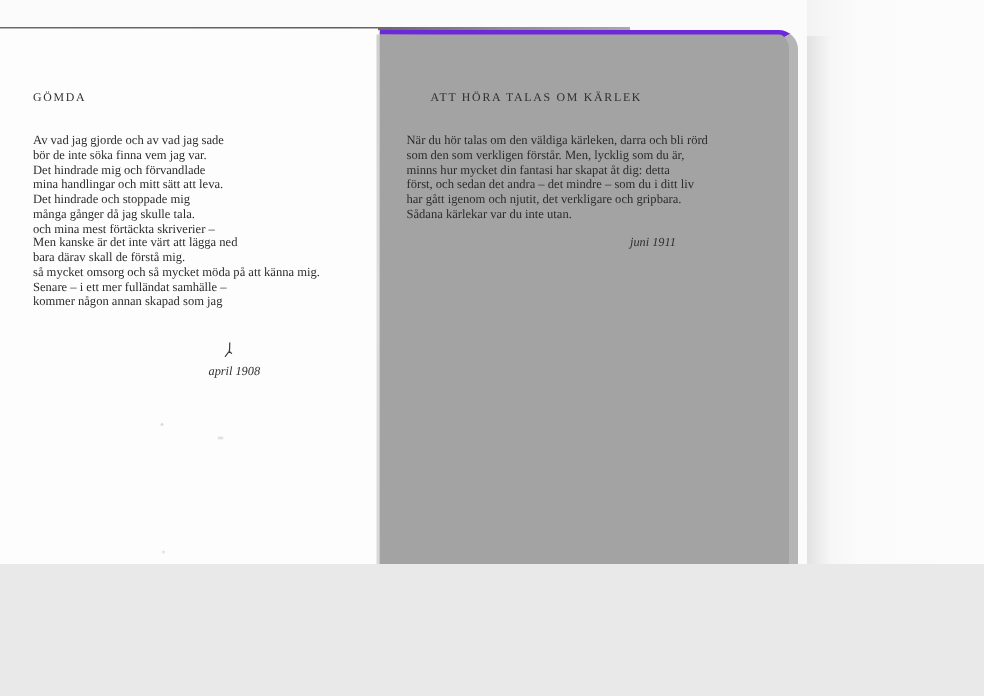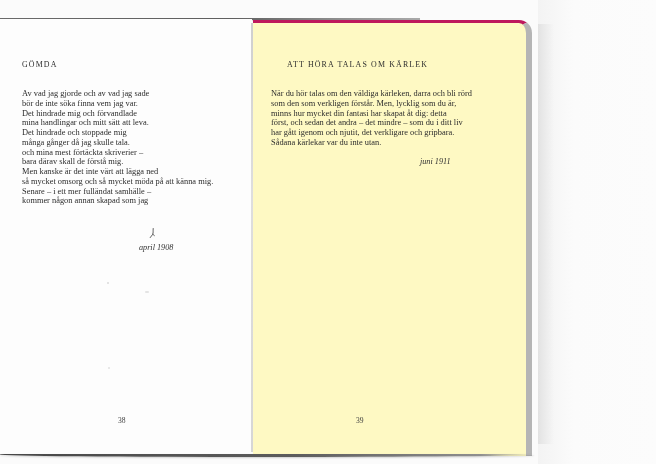--- a/index.html
+++ b/index.html
@@ -1,39 +1,39 @@
 <!DOCTYPE html>
 <html><head>
 <meta charset="utf-8">
 <style>
   html,body{margin:0;padding:0;background:#e9e9e9;}
   .scan{
-    position:relative;width:656px;height:464px;overflow:hidden;
+    position:relative;width:656px;height:376px;overflow:hidden;
     background:#fbfbfb;
     font-family:"Liberation Serif","DejaVu Serif",serif;
     color:#2a2a2a;
   }
   
   .backdrop-right{
     position:absolute;left:538px;top:0;width:118px;height:464px;
     background:linear-gradient(to right,#f3f3f3,#fbfbfb 30%,#fcfcfc);
   }
   .edge-shadow{
     position:absolute;left:538px;top:24px;width:16px;height:420px;
     background:linear-gradient(to right,rgba(0,0,0,0.07),rgba(0,0,0,0));
   }
   
   .left-page{
     position:absolute;left:0;top:19px;width:252px;height:437px;
     background:#fdfdfd;
   }
   .right-page{
     position:absolute;left:253px;top:20px;width:279px;height:436px;
-    background:#fef9c3;
-    border-top:3px solid #be185d;
+    background:#a3a3a3;
+    border-top:3px solid #6d28d9;
     border-right:6px solid #b5b5b5;
     border-top-right-radius:13px;
     box-sizing:border-box;
   }
   .spine{
     position:absolute;left:251px;top:23px;width:2px;height:429px;
     background:linear-gradient(to bottom,#cfcfcf,#dedede 40%,#d6d6d6);
   }
   .top-edge-line{
     position:absolute;left:0;top:18px;width:420px;height:2px;
@@ -79,22 +79,22 @@
     <div class="heading" style="left:22px;top:41px;">GÖMDA</div>
 
     <div class="poem" style="left:22px;top:70px;">
         <div class="line">Av vad jag gjorde och av vad jag sade</div>
         <div class="line">bör de inte söka finna vem jag var.</div>
         <div class="line">Det hindrade mig och förvandlade</div>
         <div class="line">mina handlingar och mitt sätt att leva.</div>
         <div class="line">Det hindrade och stoppade mig</div>
         <div class="line">många gånger då jag skulle tala.</div>
         <div class="line">och mina mest förtäckta skriverier –</div>
+        <div class="line">Men kanske är det inte värt att lägga ned</div>
         <div class="line">bara därav skall de förstå mig.</div>
-        <div class="line">Men kanske är det inte värt att lägga ned</div>
         <div class="line">så mycket omsorg och så mycket möda på att känna mig.</div>
         <div class="line">Senare – i ett mer fulländat samhälle –</div>
         <div class="line">kommer någon annan skapad som jag</div>
       </div>
 
     <svg class="stray-mark" style="left:149px;top:209px;" width="8" height="11" viewBox="0 0 8 11">
       <path d="M4.2 0.5 C4.0 3.2 4.3 5.0 3.8 6.2 L1.2 9.6 M3.8 6.2 L5.4 7.6" fill="none" stroke="#3a3a3a" stroke-width="0.8" stroke-linecap="round"></path>
     </svg>
 
     <div class="date" style="left:139px;top:224px;text-align:center;">april 1908</div>

